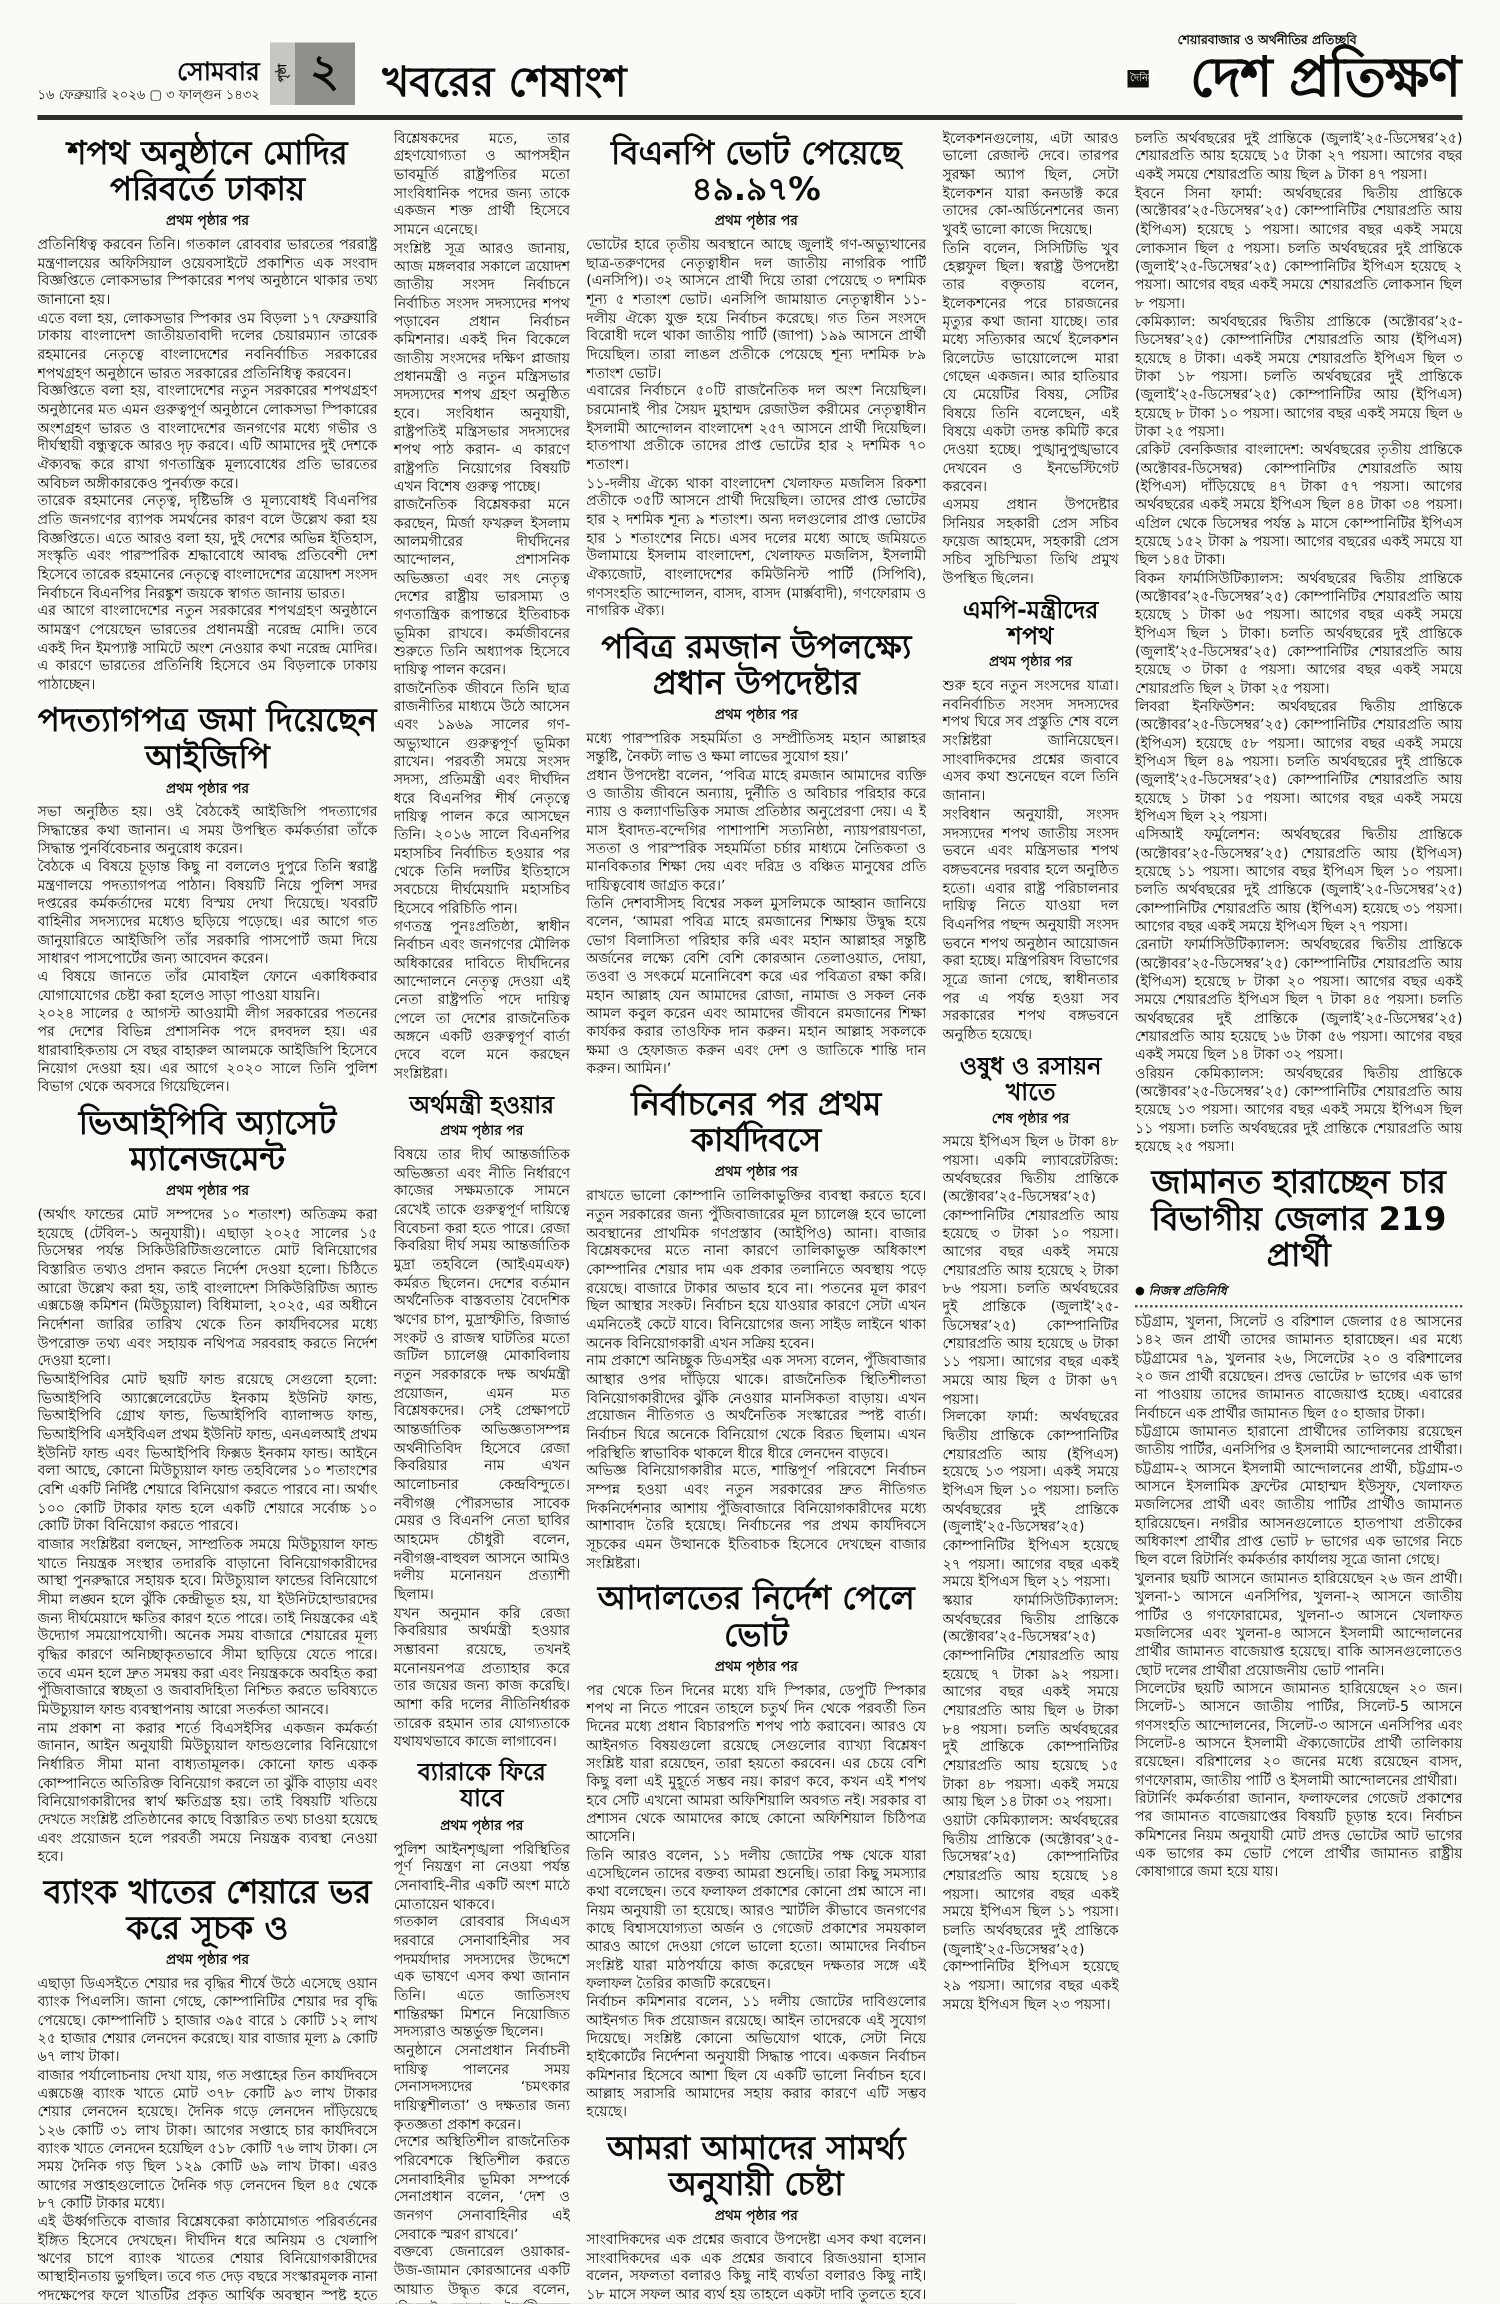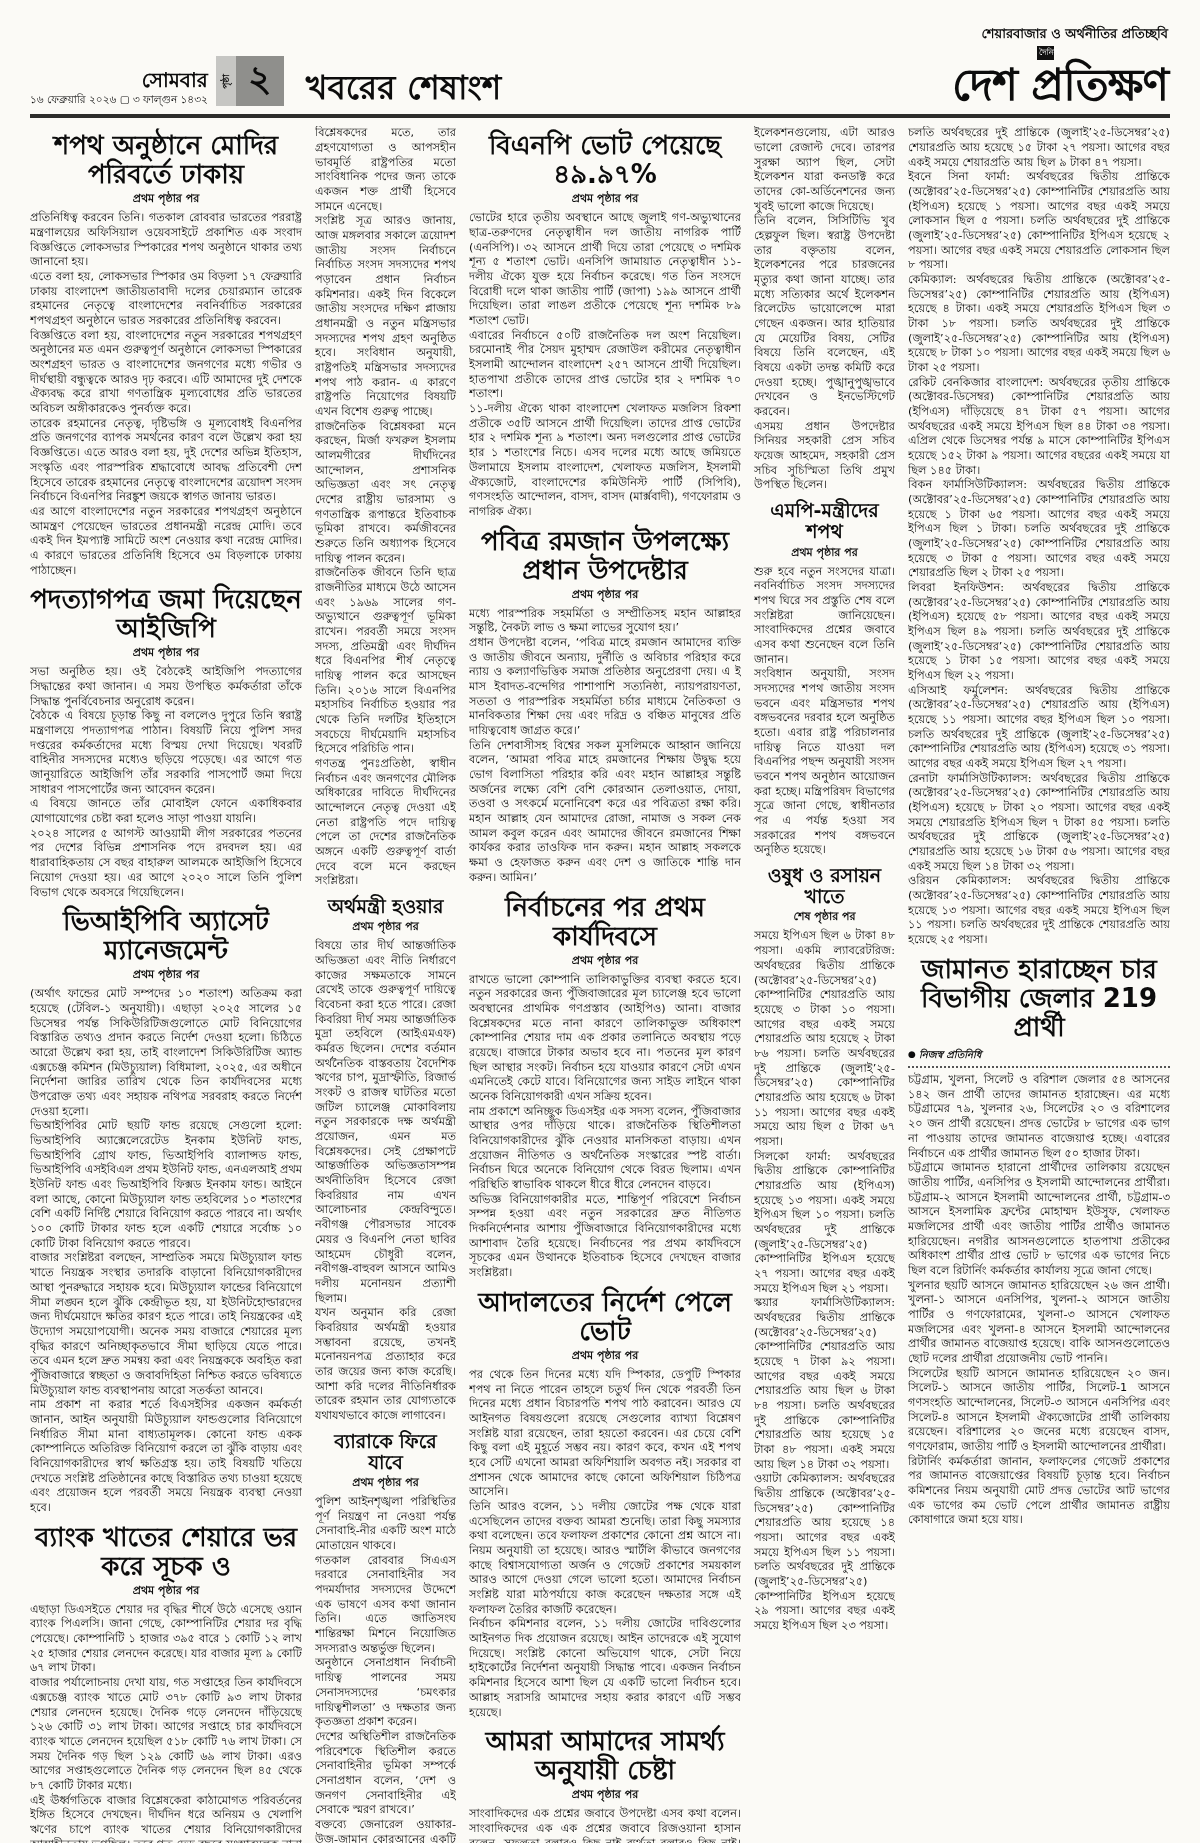--- a/index.html
+++ b/index.html
@@ -12,22 +12,22 @@
   .weekday{font-weight:bold;font-size:20px;}
   .dateline{font-size:10.5px;}
   .pagebox{display:flex;align-items:stretch;height:50px;margin-left:8px;}
   .pagestrip{background:#c6c6c3;width:20px;display:flex;align-items:center;justify-content:center;}
   .pagestrip span{transform:rotate(-90deg);font-size:9px;white-space:nowrap;font-weight:bold;}
   .pagenum{background:#8f8f8c;width:48px;display:flex;align-items:center;justify-content:center;
            font-size:36px;font-weight:bold;color:#0a0a0a;}
   .sectiontitle{font-size:33px;font-weight:bold;margin:0 0 2px 22px;line-height:1;}
   .spacer{flex:1;}
   .logoblock{padding-right:2px;}
-  .tagline{font-size:13px;font-weight:bold;margin:0 0 1px 40px;text-align:right;}
-  .logorow{display:flex;align-items:center;gap:4px;flex-direction:column;}
+  .tagline{font-size:10px;font-weight:bold;margin:0 0 1px 40px;}
+  .logorow{display:flex;align-items:center;gap:4px;}
   .logobadge{background:#111;color:#fff;font-size:8px;line-height:1.05;padding:3px 2px;text-align:center;width:13px;}
   .logotitle{font-size:44px;font-weight:900;line-height:.95;letter-spacing:-1px;margin-left:29px;}
   .mastrule{height:4px;background:#2d2d2b;margin:8px 30px 0 30px;}
   
   main.cols{display:flex;gap:13px;padding:8px 30px 0 30px;height:1776px;overflow:hidden;}
   .col{overflow:hidden;height:100%;}
   .col-a{width:272px;flex:none;}
   .col-b{width:141px;flex:none;}
   .col-c{width:272px;flex:none;}
   .col-d{width:141px;flex:none;}
@@ -198,19 +198,19 @@
           <p class="bp">রেনাটা ফার্মাসিউটিক্যালস: অর্থবছরের দ্বিতীয় প্রান্তিকে (অক্টোবর’২৫-ডিসেম্বর’২৫) কোম্পানিটির শেয়ারপ্রতি আয় (ইপিএস) হয়েছে ৮ টাকা ২০ পয়সা। আগের বছর একই সময়ে শেয়ারপ্রতি ইপিএস ছিল ৭ টাকা ৪৫ পয়সা। চলতি অর্থবছরের দুই প্রান্তিকে (জুলাই’২৫-ডিসেম্বর’২৫) শেয়ারপ্রতি আয় হয়েছে ১৬ টাকা ৫৬ পয়সা। আগের বছর একই সময়ে ছিল ১৪ টাকা ৩২ পয়সা।</p>
           <p class="bp">ওরিয়ন কেমিক্যালস: অর্থবছরের দ্বিতীয় প্রান্তিকে (অক্টোবর’২৫-ডিসেম্বর’২৫) কোম্পানিটির শেয়ারপ্রতি আয় হয়েছে ১৩ পয়সা। আগের বছর একই সময়ে ইপিএস ছিল ১১ পয়সা। চলতি অর্থবছরের দুই প্রান্তিকে শেয়ারপ্রতি আয় হয়েছে ২৫ পয়সা।</p>
         </article>
         <article class="article">
           <h2 class="headline h-xl">জামানত হারাচ্ছেন চার বিভাগীয় জেলার 219 প্রার্থী</h2>
           <div class="byline">নিজস্ব প্রতিনিধি</div>
           <div class="dotrule"></div>
           <p class="bp">চট্টগ্রাম, খুলনা, সিলেট ও বরিশাল জেলার ৫৪ আসনের ১৪২ জন প্রার্থী তাদের জামানত হারাচ্ছেন। এর মধ্যে চট্টগ্রামের ৭৯, খুলনার ২৬, সিলেটের ২০ ও বরিশালের ২০ জন প্রার্থী রয়েছেন। প্রদত্ত ভোটের ৮ ভাগের এক ভাগ না পাওয়ায় তাদের জামানত বাজেয়াপ্ত হচ্ছে। এবারের নির্বাচনে এক প্রার্থীর জামানত ছিল ৫০ হাজার টাকা।</p>
           <p class="bp">চট্টগ্রামে জামানত হারানো প্রার্থীদের তালিকায় রয়েছেন জাতীয় পার্টির, এনসিপির ও ইসলামী আন্দোলনের প্রার্থীরা। চট্টগ্রাম-২ আসনে ইসলামী আন্দোলনের প্রার্থী, চট্টগ্রাম-৩ আসনে ইসলামিক ফ্রন্টের মোহাম্মদ ইউসুফ, খেলাফত মজলিসের প্রার্থী এবং জাতীয় পার্টির প্রার্থীও জামানত হারিয়েছেন। নগরীর আসনগুলোতে হাতপাখা প্রতীকের অধিকাংশ প্রার্থীর প্রাপ্ত ভোট ৮ ভাগের এক ভাগের নিচে ছিল বলে রিটার্নিং কর্মকর্তার কার্যালয় সূত্রে জানা গেছে।</p>
           <p class="bp">খুলনার ছয়টি আসনে জামানত হারিয়েছেন ২৬ জন প্রার্থী। খুলনা-১ আসনে এনসিপির, খুলনা-২ আসনে জাতীয় পার্টির ও গণফোরামের, খুলনা-৩ আসনে খেলাফত মজলিসের এবং খুলনা-৪ আসনে ইসলামী আন্দোলনের প্রার্থীর জামানত বাজেয়াপ্ত হয়েছে। বাকি আসনগুলোতেও ছোট দলের প্রার্থীরা প্রয়োজনীয় ভোট পাননি।</p>
-          <p class="bp">সিলেটের ছয়টি আসনে জামানত হারিয়েছেন ২০ জন। সিলেট-১ আসনে জাতীয় পার্টির, সিলেট-1 আসনে গণসংহতি আন্দোলনের, সিলেট-৩ আসনে এনসিপির এবং সিলেট-৪ আসনে ইসলামী ঐক্যজোটের প্রার্থী তালিকায় রয়েছেন। বরিশালের ২০ জনের মধ্যে রয়েছেন বাসদ, গণফোরাম, জাতীয় পার্টি ও ইসলামী আন্দোলনের প্রার্থীরা।</p>
+          <p class="bp">সিলেটের ছয়টি আসনে জামানত হারিয়েছেন ২০ জন। সিলেট-১ আসনে জাতীয় পার্টির, সিলেট-5 আসনে গণসংহতি আন্দোলনের, সিলেট-৩ আসনে এনসিপির এবং সিলেট-৪ আসনে ইসলামী ঐক্যজোটের প্রার্থী তালিকায় রয়েছেন। বরিশালের ২০ জনের মধ্যে রয়েছেন বাসদ, গণফোরাম, জাতীয় পার্টি ও ইসলামী আন্দোলনের প্রার্থীরা।</p>
           <p class="bp">রিটার্নিং কর্মকর্তারা জানান, ফলাফলের গেজেট প্রকাশের পর জামানত বাজেয়াপ্তের বিষয়টি চূড়ান্ত হবে। নির্বাচন কমিশনের নিয়ম অনুযায়ী মোট প্রদত্ত ভোটের আট ভাগের এক ভাগের কম ভোট পেলে প্রার্থীর জামানত রাষ্ট্রীয় কোষাগারে জমা হয়ে যায়।</p>
         </article>
       </div>
   </main>
 
 </div>
 
 </body></html>

